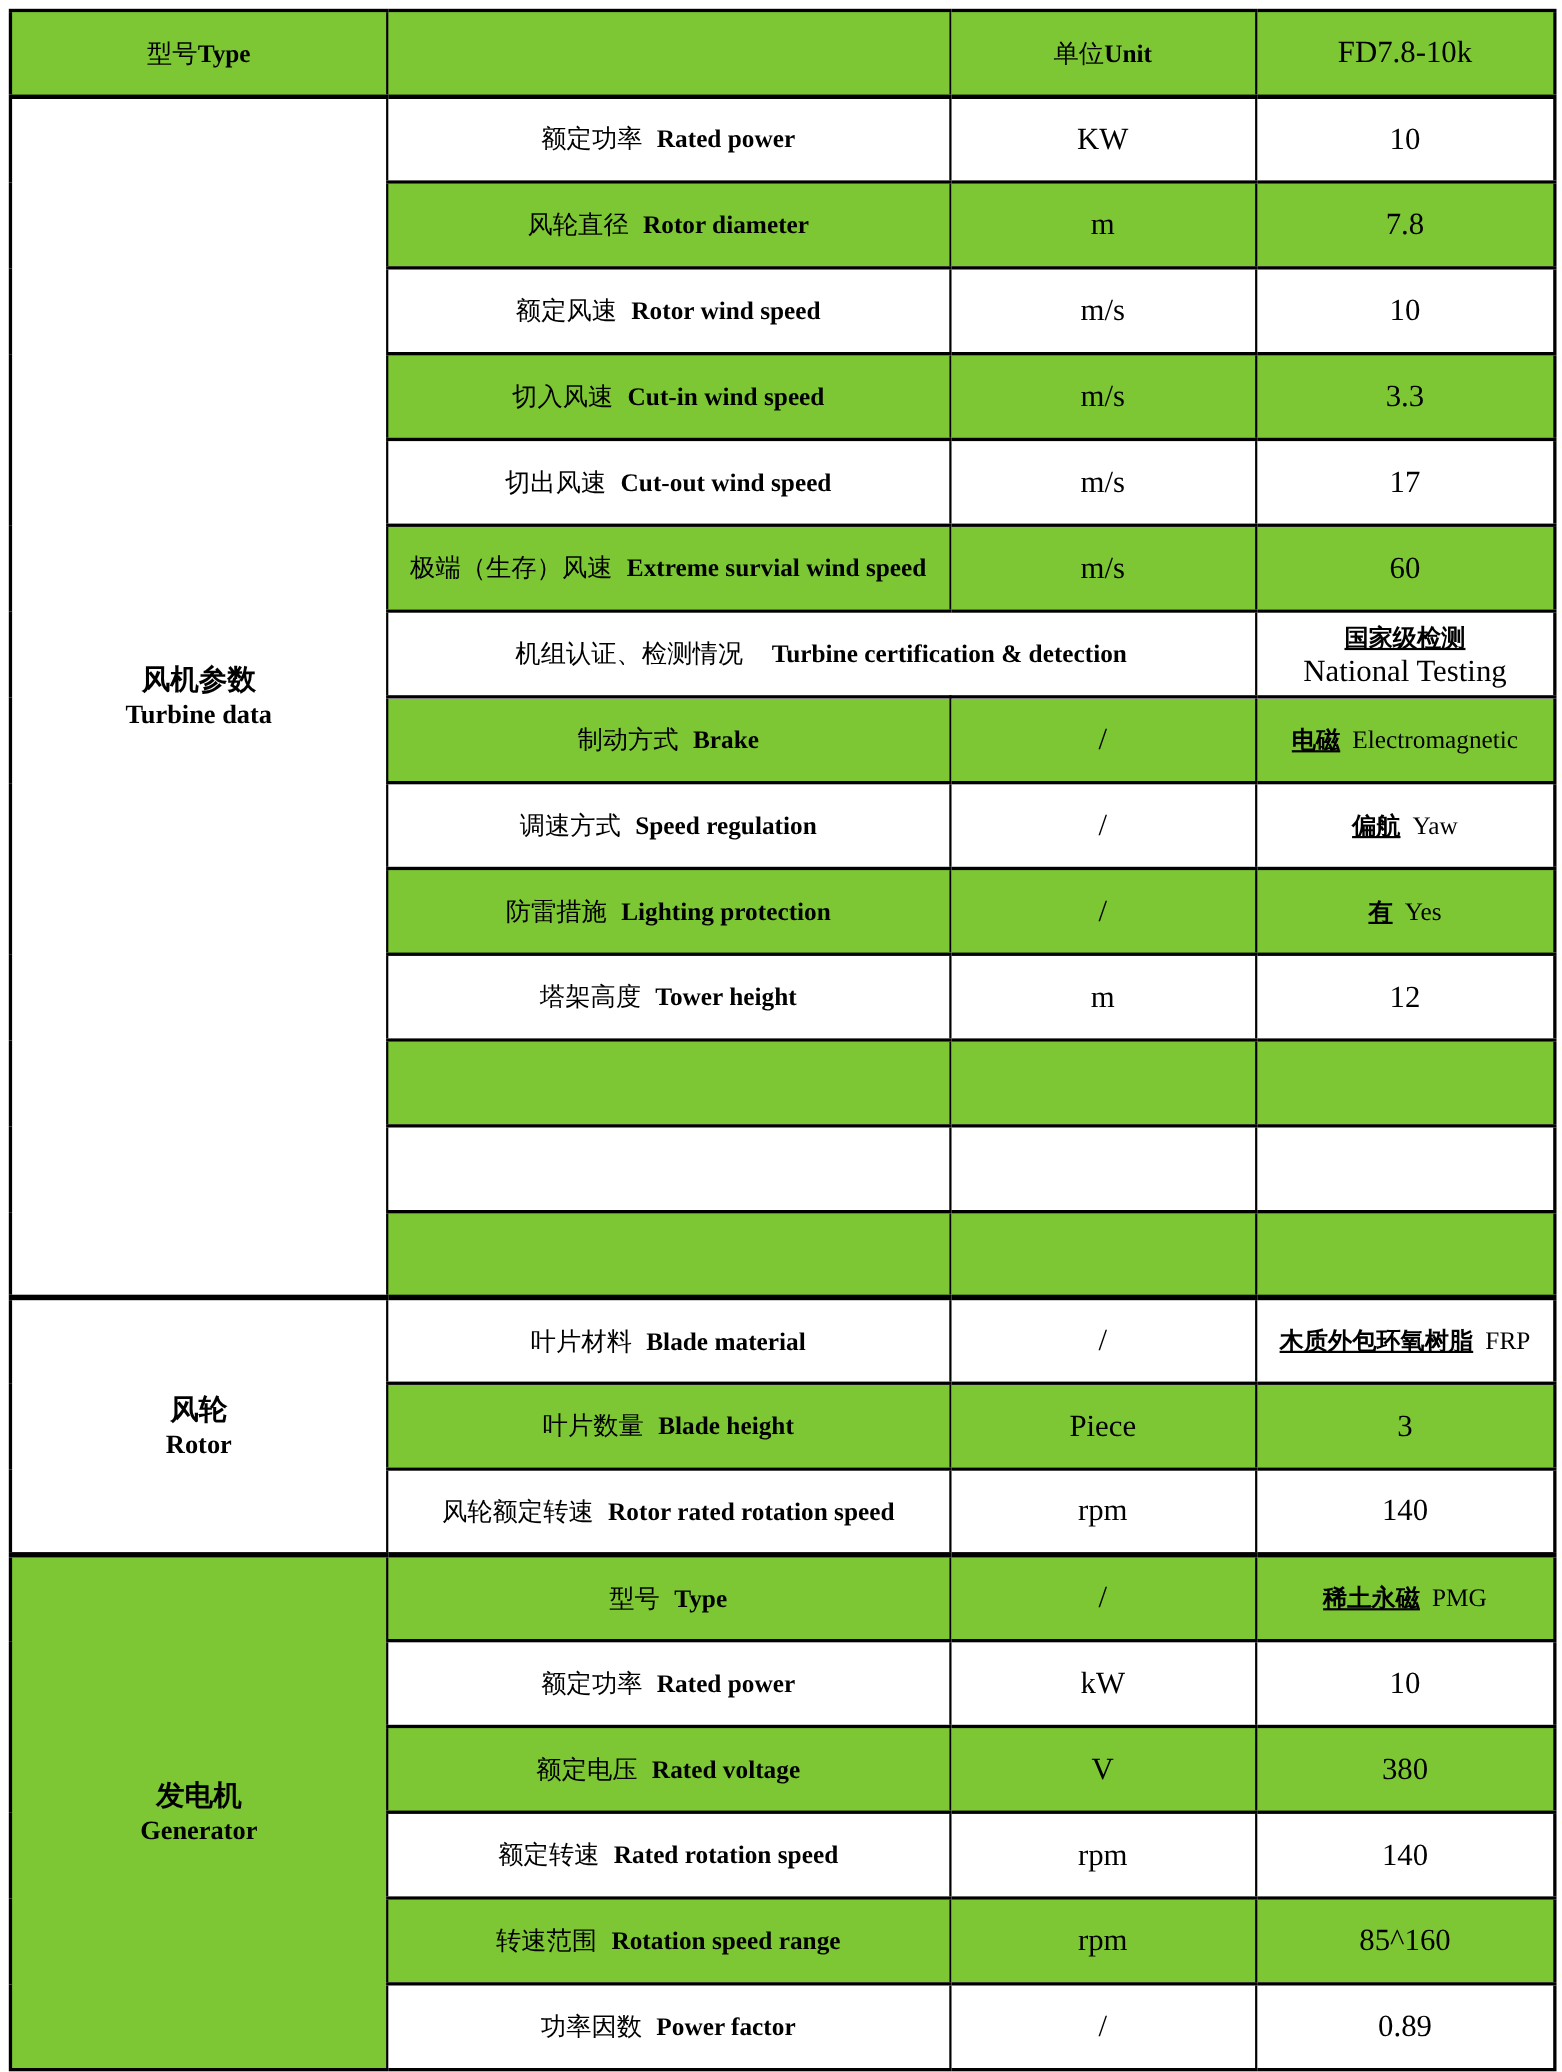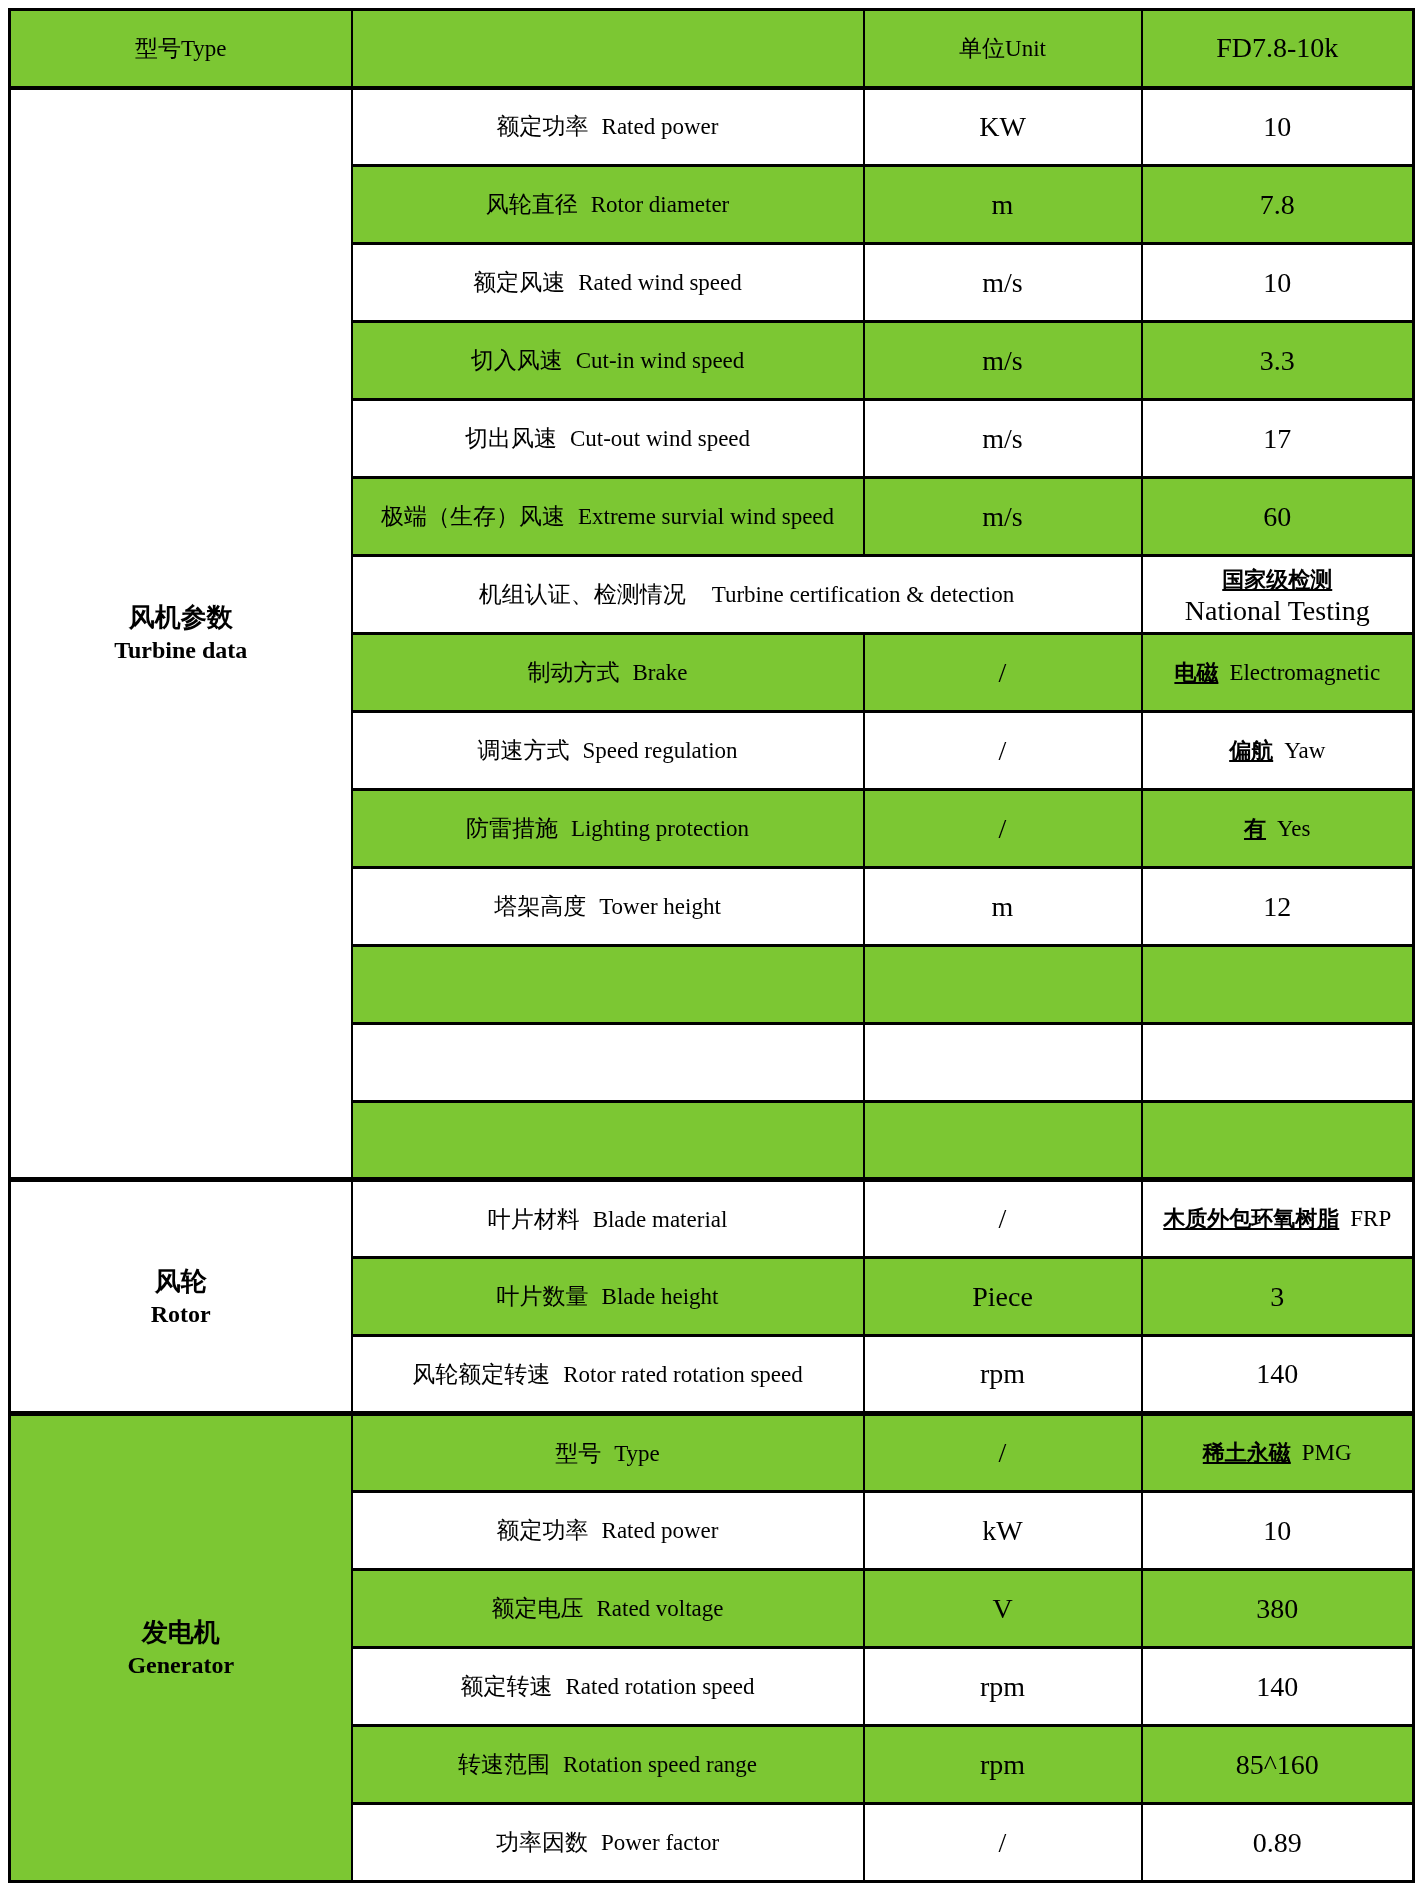--- a/index.html
+++ b/index.html
@@ -29,21 +29,21 @@
     height: 78px;
     overflow: hidden;
     background: var(--white);
   }
   tr.g td { background: var(--green); }
   td.cat { background: var(--white); }
   tr.hdr td { border-bottom-width: 4px; }
   tr.sec td { border-top-width: 5px; }
   
   .zh  { font-family:"Liberation Sans","DejaVu Sans",sans-serif; font-weight:400; font-size:23px; }
-  .en  { font-family:"Liberation Serif","DejaVu Serif",serif; font-weight:400; font-size:23px; margin-left:13px; }
+  .en  { font-family:"Liberation Serif","DejaVu Serif",serif; font-weight:700; font-size:23px; margin-left:13px; }
   .nogap .en { margin-left:0; }
   .unit, .val { font-family:"Liberation Serif","DejaVu Serif",serif; font-size:28px; }
   .vzh { font-family:"Liberation Sans","DejaVu Sans",sans-serif; font-weight:700; font-size:22px;text-decoration:underline; }
   .ven { font-family:"Liberation Serif","DejaVu Serif",serif; font-size:23px; margin-left:11px; }
   .val2 div { line-height:31px; }
   .merged .en { margin-left:26px; }
   .sec-zh { display:block; font-family:"Liberation Sans","DejaVu Sans",sans-serif; font-weight:700; font-size:26px; line-height:34px; }
   .sec-en { display:block; font-family:"Liberation Serif","DejaVu Serif",serif; font-weight:700; font-size:24px; line-height:32px; }
 </style>
 </head>
@@ -74,21 +74,21 @@
     <td><span class="zh">额定功率</span><span class="en">Rated power</span></td>
     <td class="unit">KW</td>
     <td class="val">10</td>
   </tr>
   <tr class="g">
     <td><span class="zh">风轮直径</span><span class="en">Rotor diameter</span></td>
     <td class="unit">m</td>
     <td class="val">7.8</td>
   </tr>
   <tr>
-    <td><span class="zh">额定风速</span><span class="en">Rated wind speed</span></td>
+    <td><span class="zh">额定风速</span><span class="en">Rotor wind speed</span></td>
     <td class="unit">m/s</td>
     <td class="val">10</td>
   </tr>
   <tr class="g">
     <td><span class="zh">切入风速</span><span class="en">Cut-in wind speed</span></td>
     <td class="unit">m/s</td>
     <td class="val">3.3</td>
   </tr>
   <tr>
     <td><span class="zh">切出风速</span><span class="en">Cut-out wind speed</span></td>

